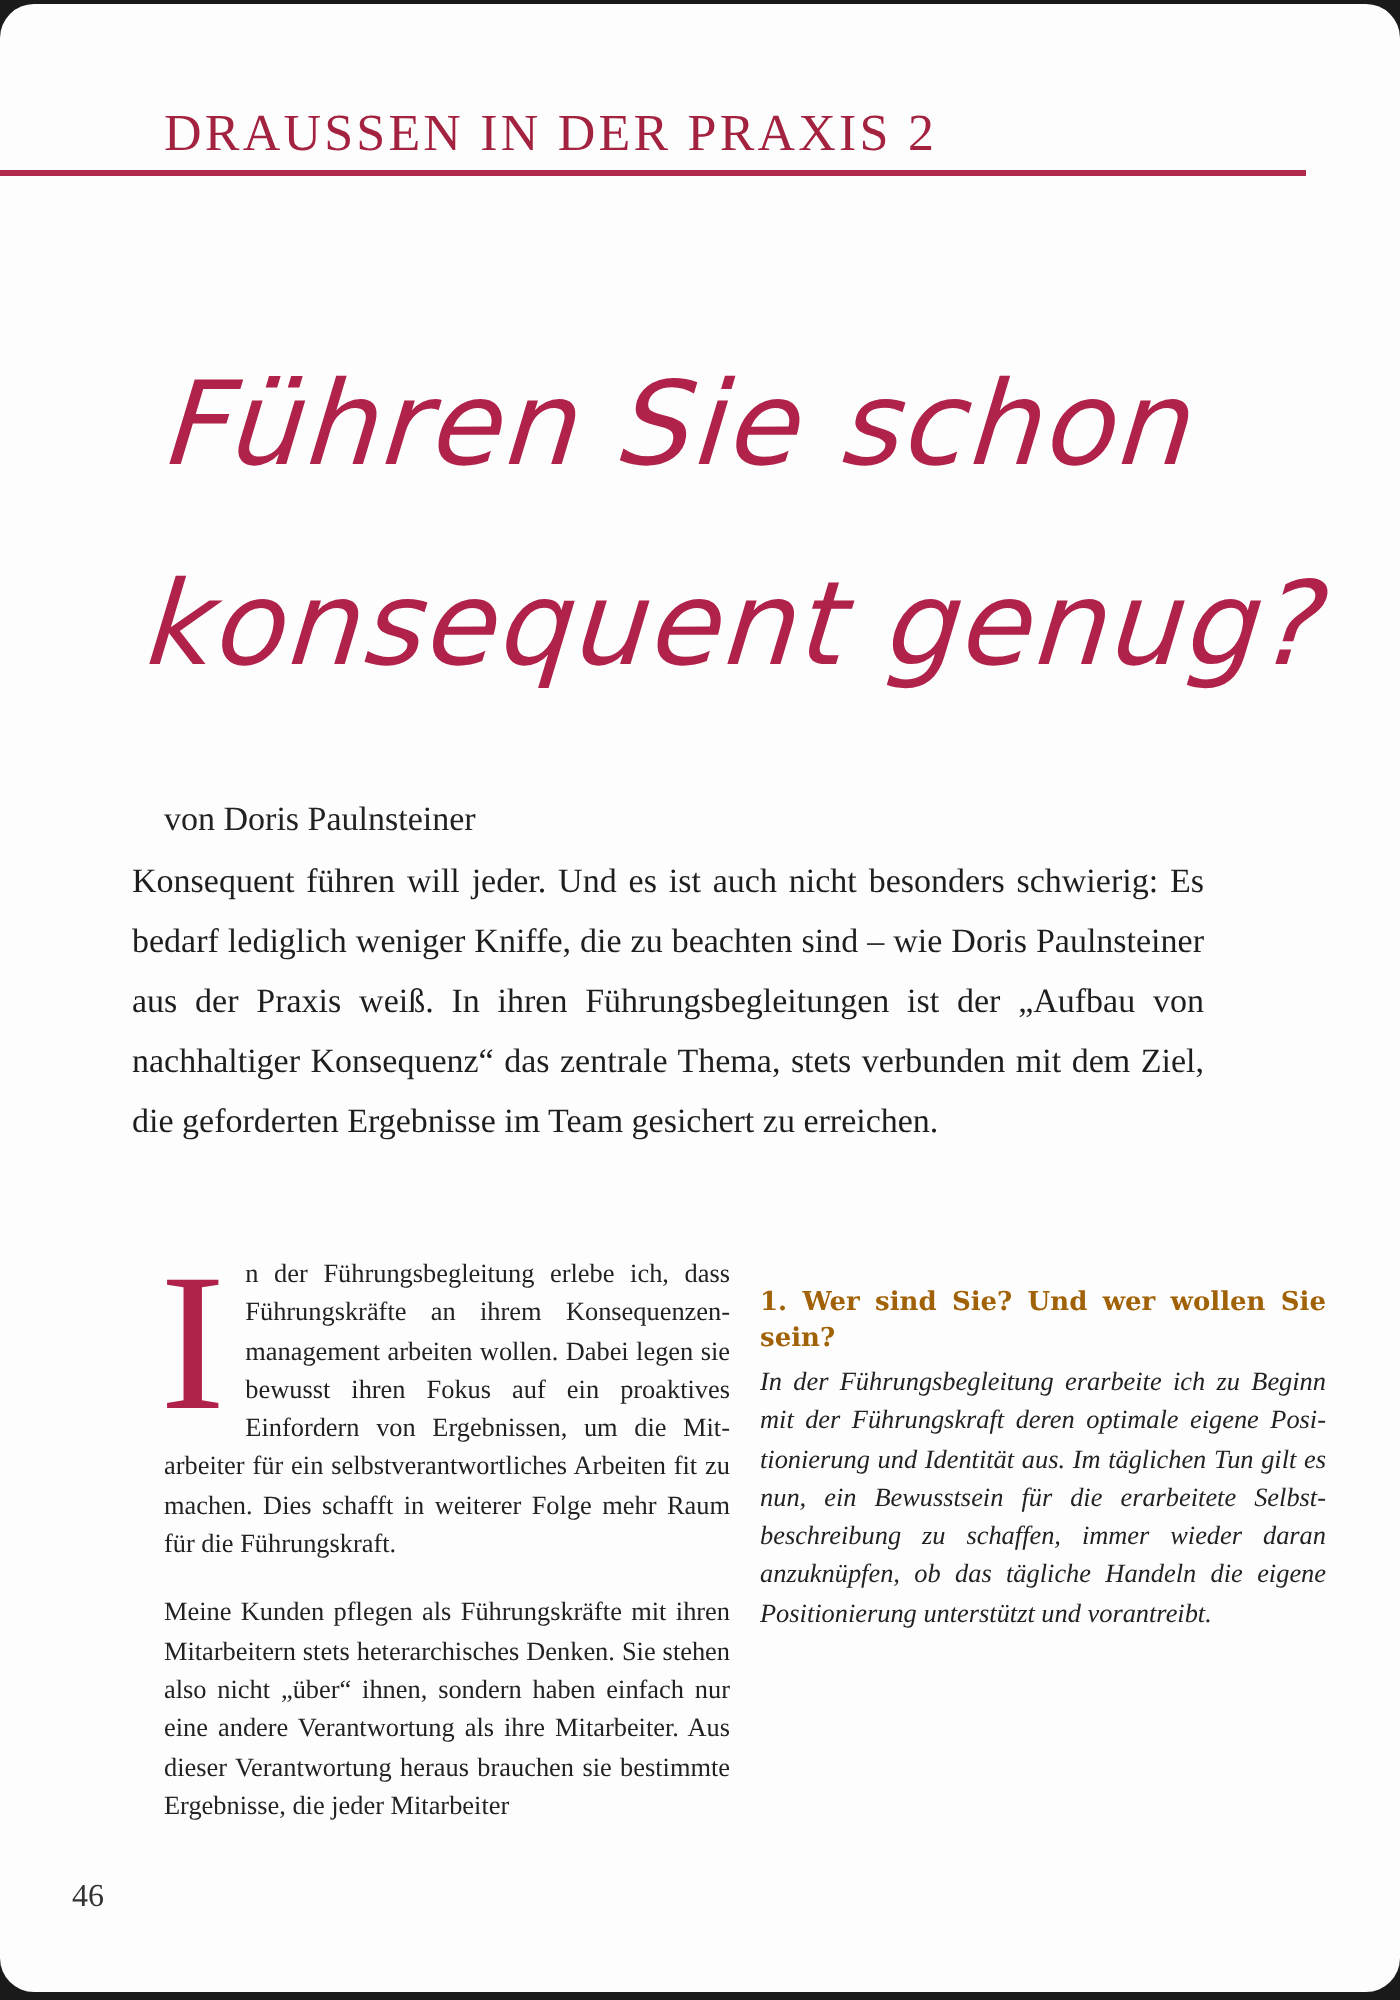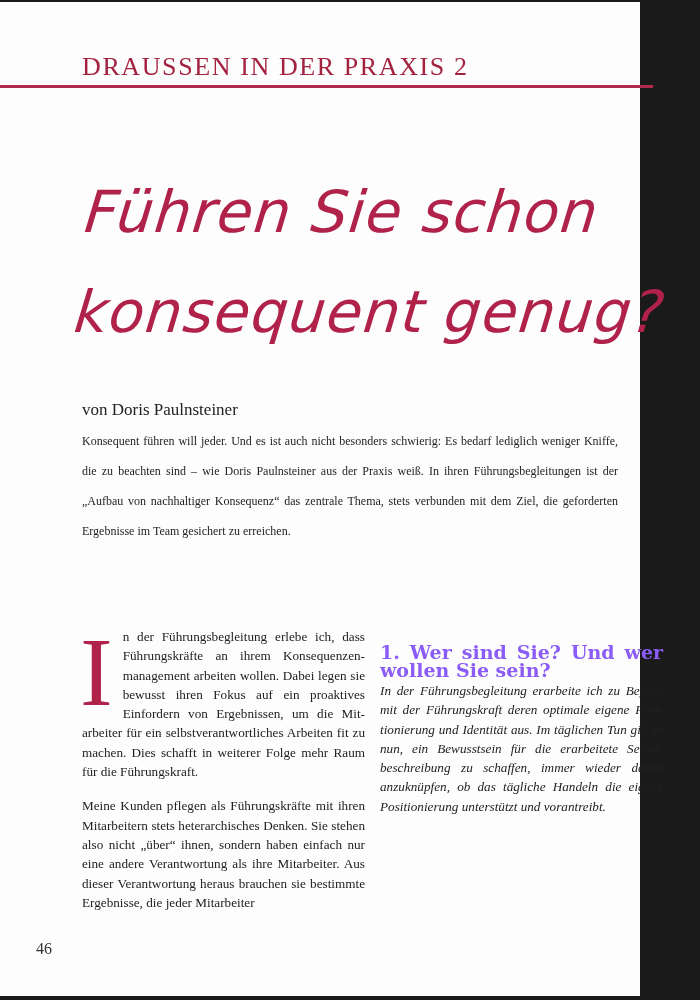--- a/index.html
+++ b/index.html
@@ -10,25 +10,26 @@
       width: 700px;
       height: 1000px;
       background: #1a1a1a;
       position: relative;
       overflow: hidden;
     }
     .page {
       position: absolute;
       left: 0;
       top: 2px;
-      width: 640px;
+      width: 700px;
       height: 994px;
       background: #fdfdfd;
       font-family: "Liberation Serif", "DejaVu Serif", serif;
       color: #222;
+      border-radius: 17px;
     }
     .section-header {
       position: absolute;
       left: 82px;
       top: 50px;
       font-size: 26px;
       letter-spacing: 1.6px;
       color: #a3223f;
       font-family: "Liberation Serif", "DejaVu Serif", serif;
       white-space: nowrap;
@@ -58,24 +59,24 @@
     .title span { display: block; white-space: nowrap; }
     .byline {
       position: absolute;
       left: 82px;
       top: 398px;
       font-size: 17px;
       color: #222;
     }
     .lead {
       position: absolute;
-      left: 82px;
+      left: 66px;
       top: 424px;
       width: 536px;
-      font-size: 12px;
+      font-size: 17px;
       line-height: 30px;
       text-align: justify;
       color: #1e1e1e;
     }
     .col {
       position: absolute;
       width: 283px;
       font-size: 13.2px;
       line-height: 19.3px;
       text-align: justify;
@@ -90,23 +91,23 @@
       font-size: 98px;
       line-height: 78px;
       height: 78px;
       color: #b0224a;
       margin: 6px 10px 0 -2px;
       font-family: "Liberation Serif", "DejaVu Serif", serif;
     }
     .subhead {
       font-family: "DejaVu Serif", serif;
       font-weight: bold;
-      font-size: 19px;
+      font-size: 13px;
       line-height: 18px;
-      color: #8b5cf6;
+      color: #a16207;
       margin: 16px 0 2px 0;
     }
     .col-right p.after-sub { margin-top: 0; font-style: italic; }
     .page-number {
       position: absolute;
       left: 36px;
       top: 938px;
       font-size: 16px;
       color: #333;
     }

